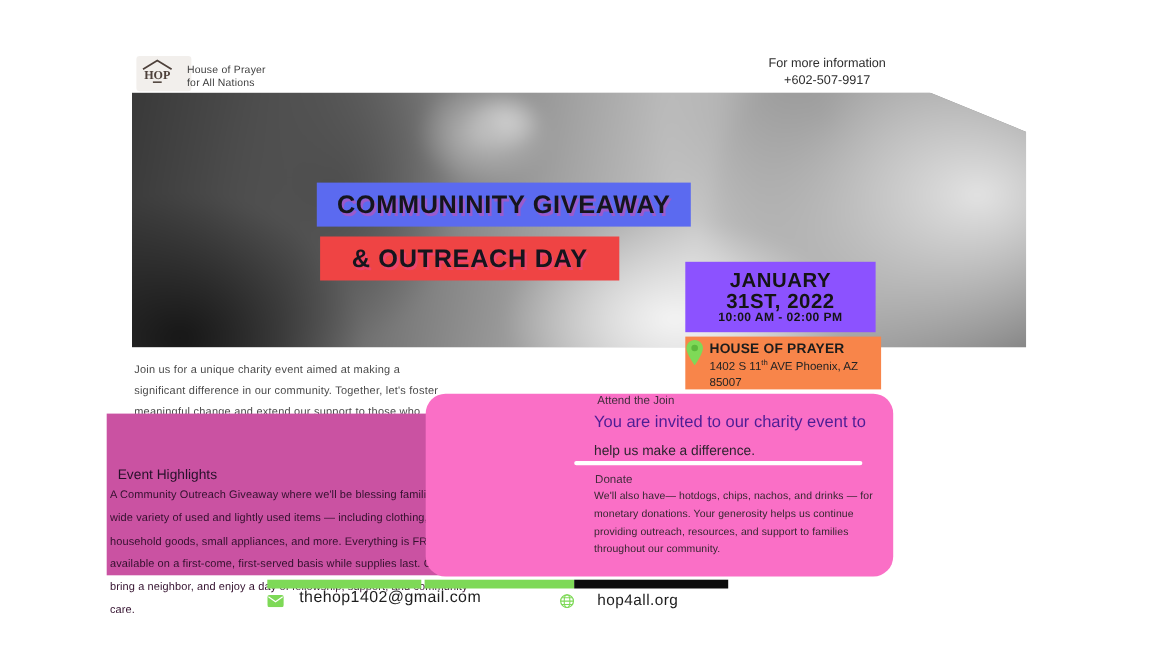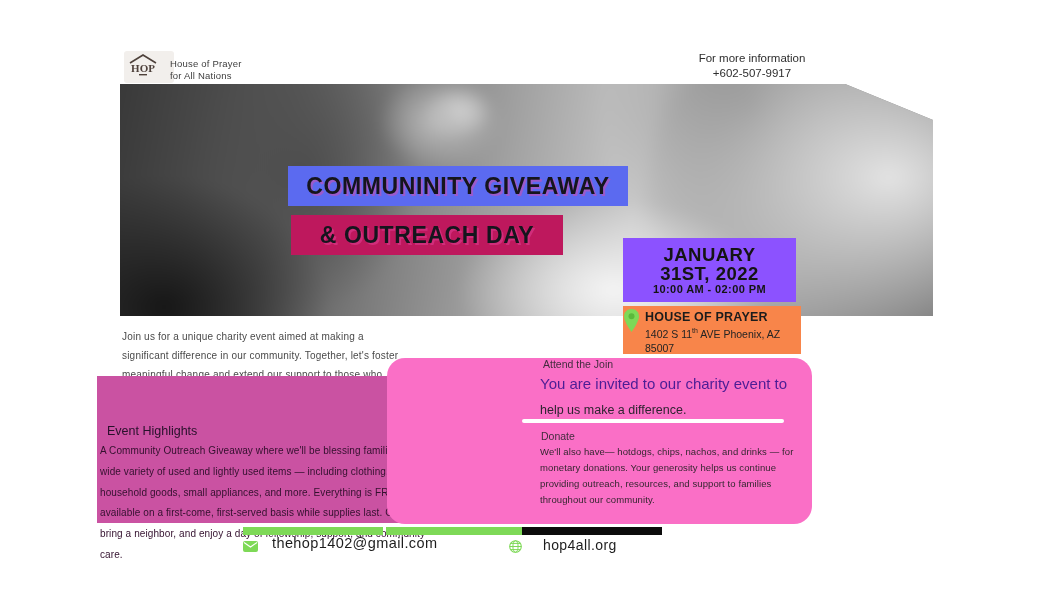--- a/index.html
+++ b/index.html
@@ -31,21 +31,21 @@
       linear-gradient(100deg,#343434 0%,#575757 22%,#9b9b9b 45%,#c9c9c9 62%,#9e9e9e 80%,#6e6e6e 100%);
   }
   
   .title-bar{
     position:absolute;display:flex;align-items:center;justify-content:center;
     font-weight:800;font-size:23px;letter-spacing:.6px;color:#15151d;
     text-shadow:2px 2px 0 rgba(233,72,160,.45);
     margin-top:19px;
   }
   .title-1{left:288px;top:147px;width:340px;height:40px;background:#5b6af0;}
-  .title-2{left:291px;top:196px;width:272px;height:40px;background:#be185d;}
+  .title-2{left:291px;top:196px;width:272px;height:40px;background:#ef4444;}
   
   .date-box{
     position:absolute;left:623px;top:238px;width:173px;height:64px;background:#8c52ff;
     display:flex;flex-direction:column;align-items:center;justify-content:center;color:#141414;
   }
   .date-box .d1,.date-box .d2{font-weight:800;font-size:18.5px;line-height:19px;letter-spacing:.5px;}
   .date-box .time{font-size:11px;line-height:13px;font-weight:600;letter-spacing:.4px;}
   .venue-box{
     position:absolute;left:623px;top:306px;width:178px;height:48px;background:#f8854a;
     box-sizing:border-box;padding:4px 4px 4px 22px;color:#242424;

